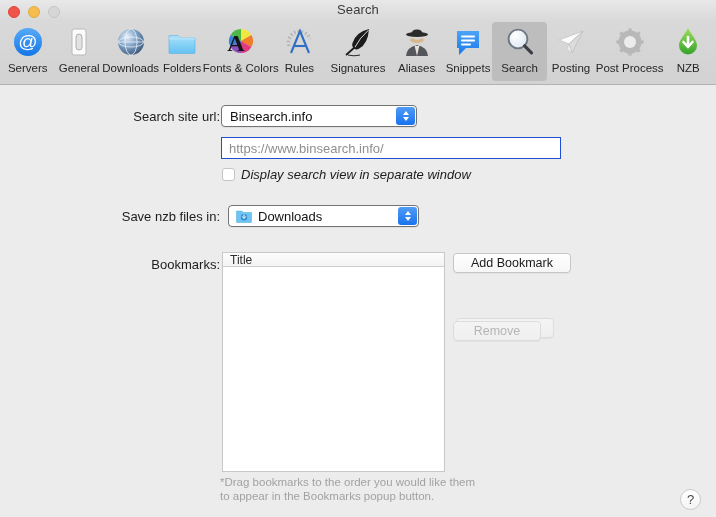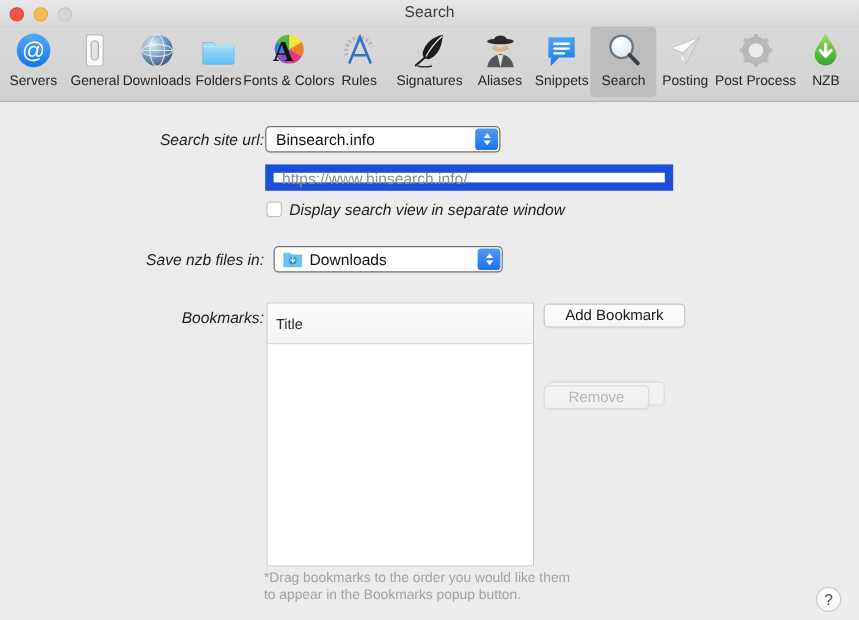--- a/index.html
+++ b/index.html
@@ -120,21 +120,20 @@
     height: 432px;
     background: #ececec;
   }
 
   .row-label {
     position: absolute;
     font-size: 13px;
     color: #1c1c1c;
     text-align: right;
     white-space: nowrap;
-    font-style: italic;
   }
 
   
   .popup {
     position: absolute;
     height: 22px;
     background: #ffffff;
     border: 1px solid #737373;
     border-radius: 4px;
     box-shadow: 0 1px 0 rgba(0,0,0,0.05);
@@ -176,21 +175,21 @@
     height: 14px;
     margin-left: 7px;
     flex: none;
   }
 
   
   .textfield {
     position: absolute;
     height: 22px;
     background: #ffffff;
-    border: 7px solid #1d4ed8;
+    border: 1px solid #1d4ed8;
     box-sizing: border-box;
     display: flex;
     align-items: center;
     font-size: 13px;
     color: #8e8e8e;
     padding-left: 7px;
     cursor: text;
   }
 
   
@@ -218,25 +217,25 @@
 
   
   .table {
     position: absolute;
     background: #ffffff;
     border: 1px solid #c8c8c8;
     box-sizing: border-box;
     overflow: hidden;
   }
   .table-header {
-    height: 34px;
+    height: 14px;
     background: linear-gradient(to bottom, #fdfdfd 0%, #f3f3f3 100%);
     border-bottom: 1px solid #cfcfcf;
     display: flex;
-    align-items: center;
+    align-items: flex-start;
     box-sizing: border-box;
   }
   .table-header-cell {
     font-size: 12px;
     color: #2b2b2b;
     padding-left: 7px;
   }
   .table-body {
     background: #ffffff;
     height: 100%;

